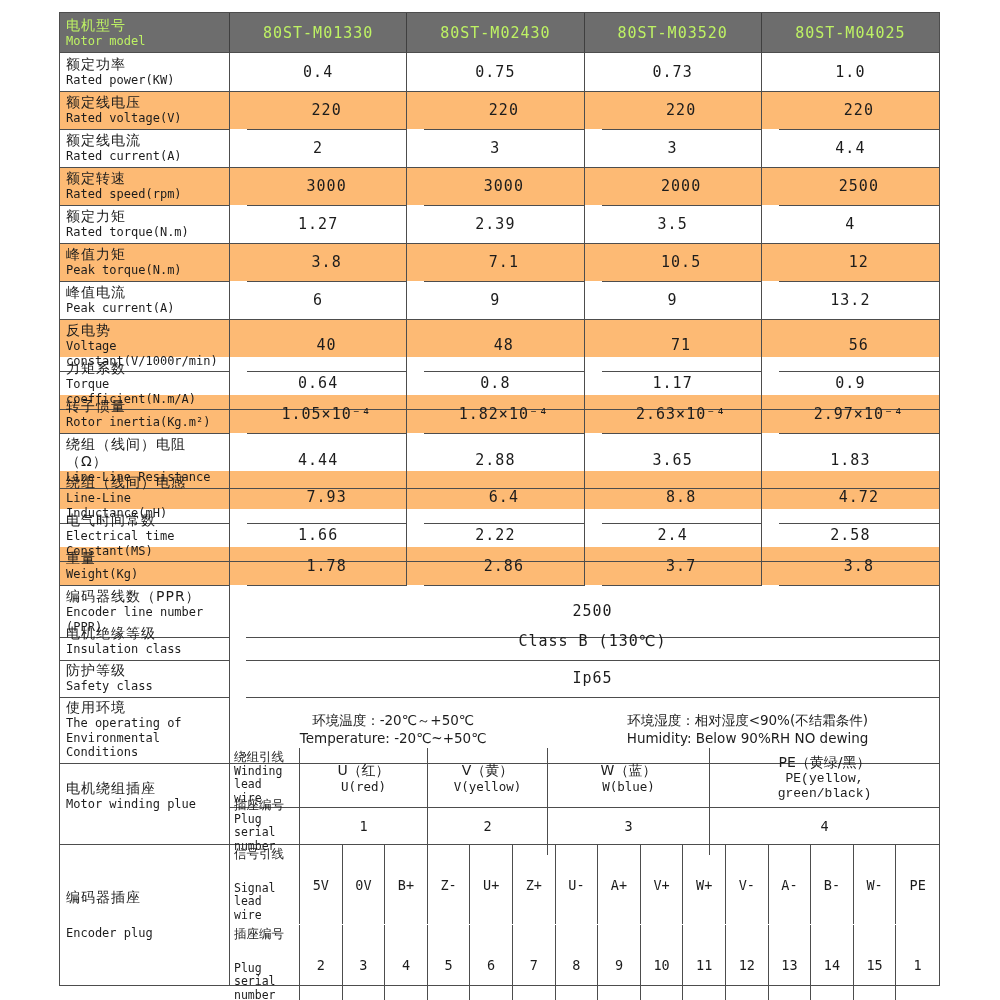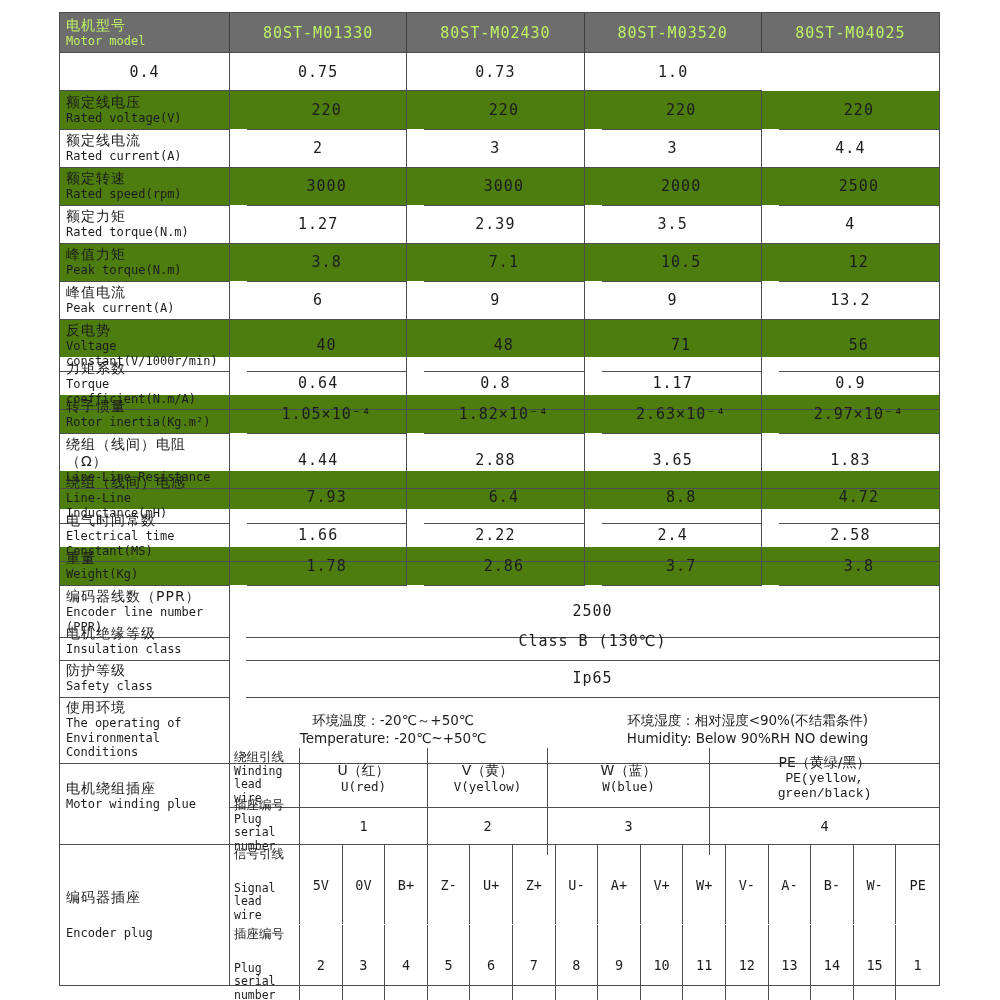--- a/index.html
+++ b/index.html
@@ -12,21 +12,21 @@
         display:flex;flex-direction:column;justify-content:center;}
   .row .cell:last-child,.row2 .cell:last-child{border-right:none;}
   .lastrow .cell{border-bottom:none;gap:20px;}
   .label-cell{align-items:flex-start;padding:3px 6px;line-height:1.22;}
   .label-cell .zh{font-size:14px;letter-spacing:1px;font-family:"DejaVu Sans",sans-serif;}
   .label-cell .en{font-size:12px;white-space:pre-line;}
   .val{align-items:center;text-align:center;font-size:15px;letter-spacing:1px;}
   .header-row{background:#6d6d6d;color:#bef264;height:40px;}
   .header-row .cell{border-right-color:#3f3f3f;}
   .spec-row{height:38px;}
-  .striped{background:#4d7c0f;gap:17px;}
+  .striped{background:#fdba74;gap:17px;}
   .merged-row{height:37px;gap:16px;}
   .env-row{height:52px;}
   .env-grid{display:grid;grid-template-columns:46% 54%;row-gap:0;font-size:13.5px;align-items:center;
             padding:4px 0;font-family:"DejaVu Sans",sans-serif;}
   .env-grid div{text-align:center;}
   .sub-grid5{display:grid;grid-template-columns:70px 128px 120px 162px 1fr;}
   .sub-grid15{display:grid;grid-template-columns:70px repeat(15,1fr);}
   .sub-label{padding:2px 4px;line-height:1.18;justify-content:center;}
   .sub-label .zh{font-size:12.5px;font-family:"DejaVu Sans",sans-serif;}
   .sub-label .en{font-size:11.5px;white-space:pre-line;}
@@ -52,20 +52,24 @@
         <div class="en">Motor model</div>
       </div>
     <div class="cell val">80ST-M01330</div>
         <div class="cell val">80ST-M02430</div>
         <div class="cell val">80ST-M03520</div>
         <div class="cell val">80ST-M04025</div>
       </div>
 
     <div id="spec-rows">
         <div class="row spec-row">
+          <div class="cell label-cell">
+            <div class="zh">额定功率</div>
+            <div class="en">Rated power(KW)</div>
+          </div>
           <div class="cell val">0.4</div>
           <div class="cell val">0.75</div>
           <div class="cell val">0.73</div>
           <div class="cell val">1.0</div>
         </div>
         <div class="row spec-row striped">
           <div class="cell label-cell">
             <div class="zh">额定线电压</div>
             <div class="en">Rated voltage(V)</div>
           </div>

